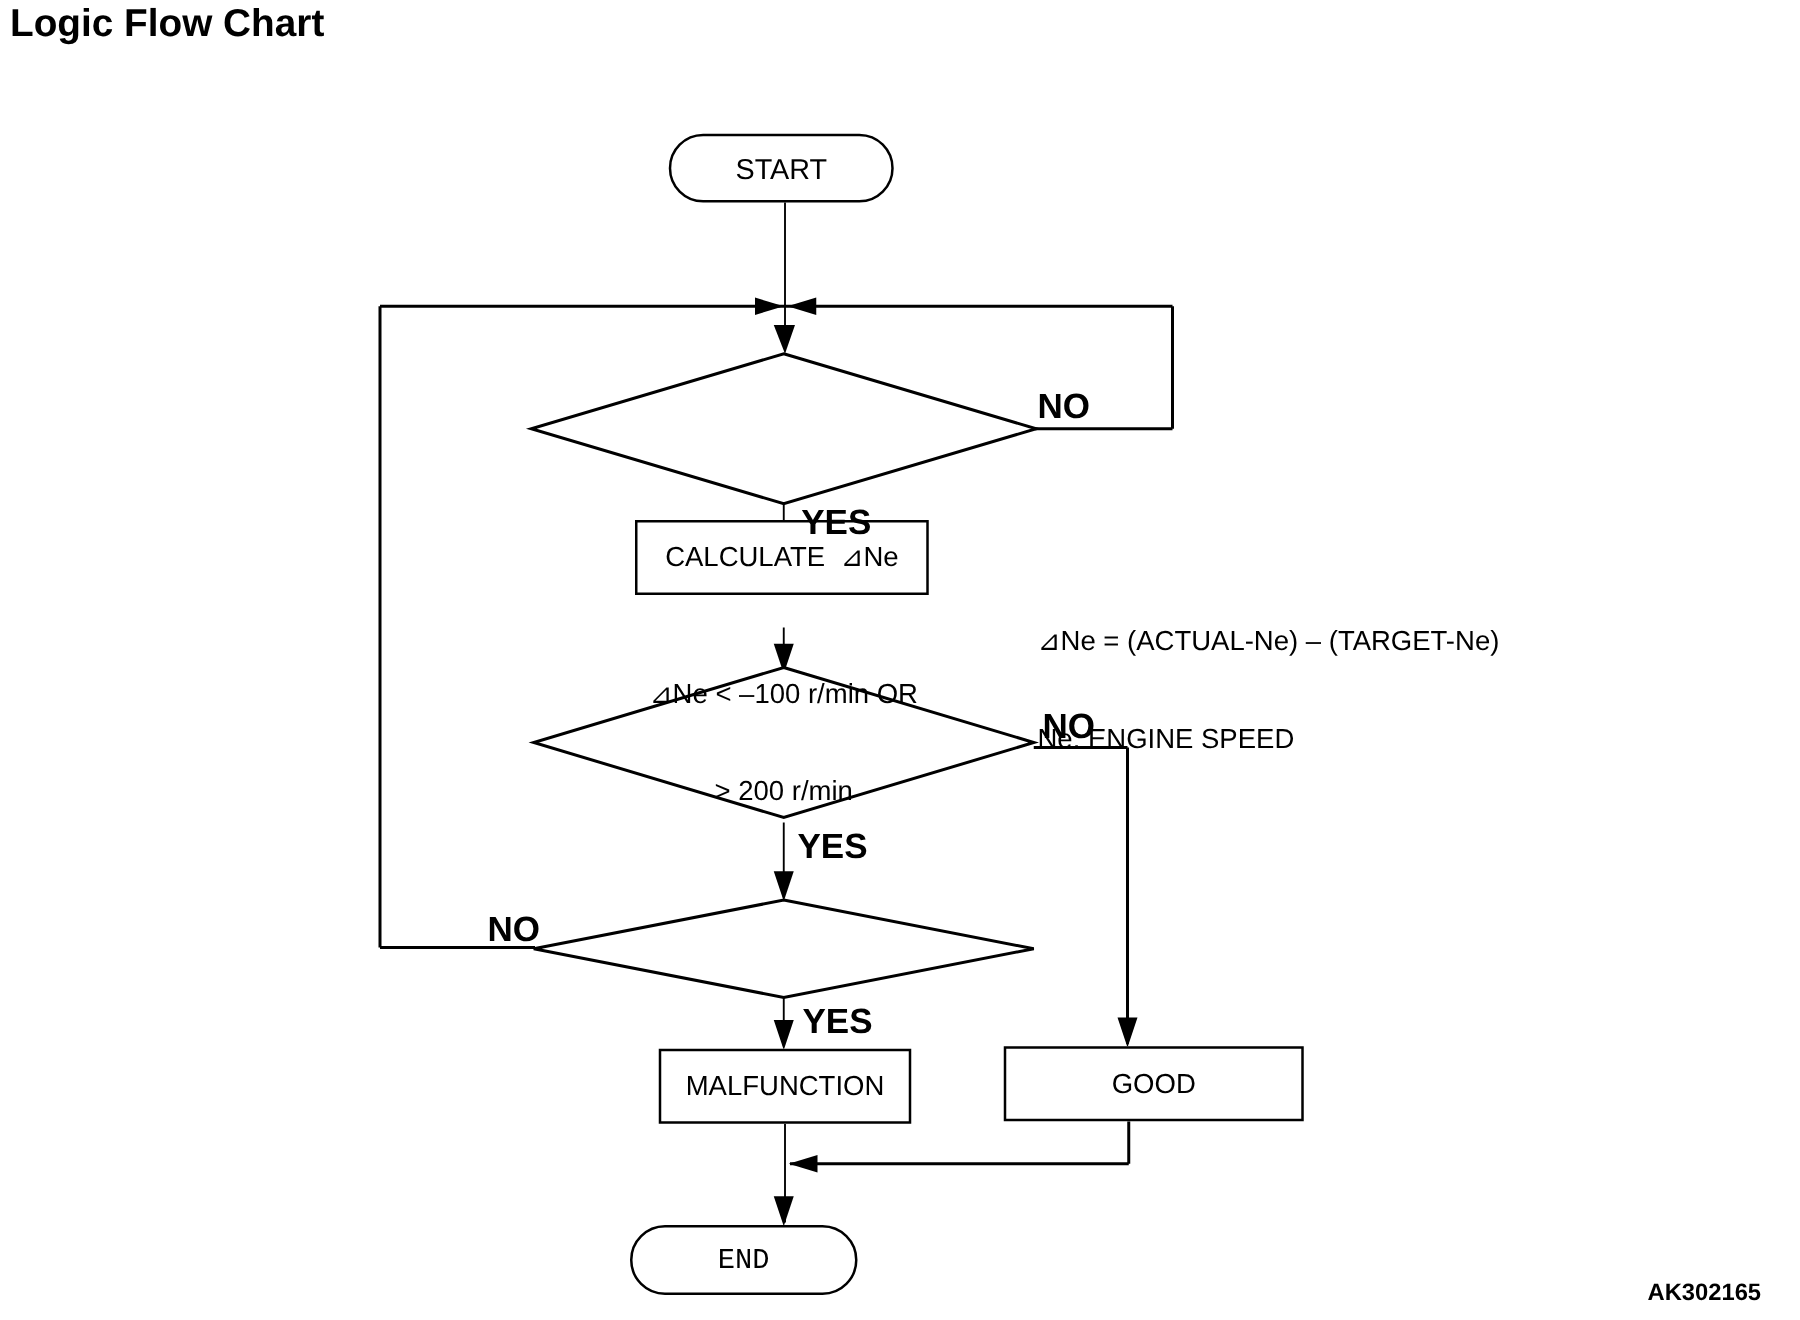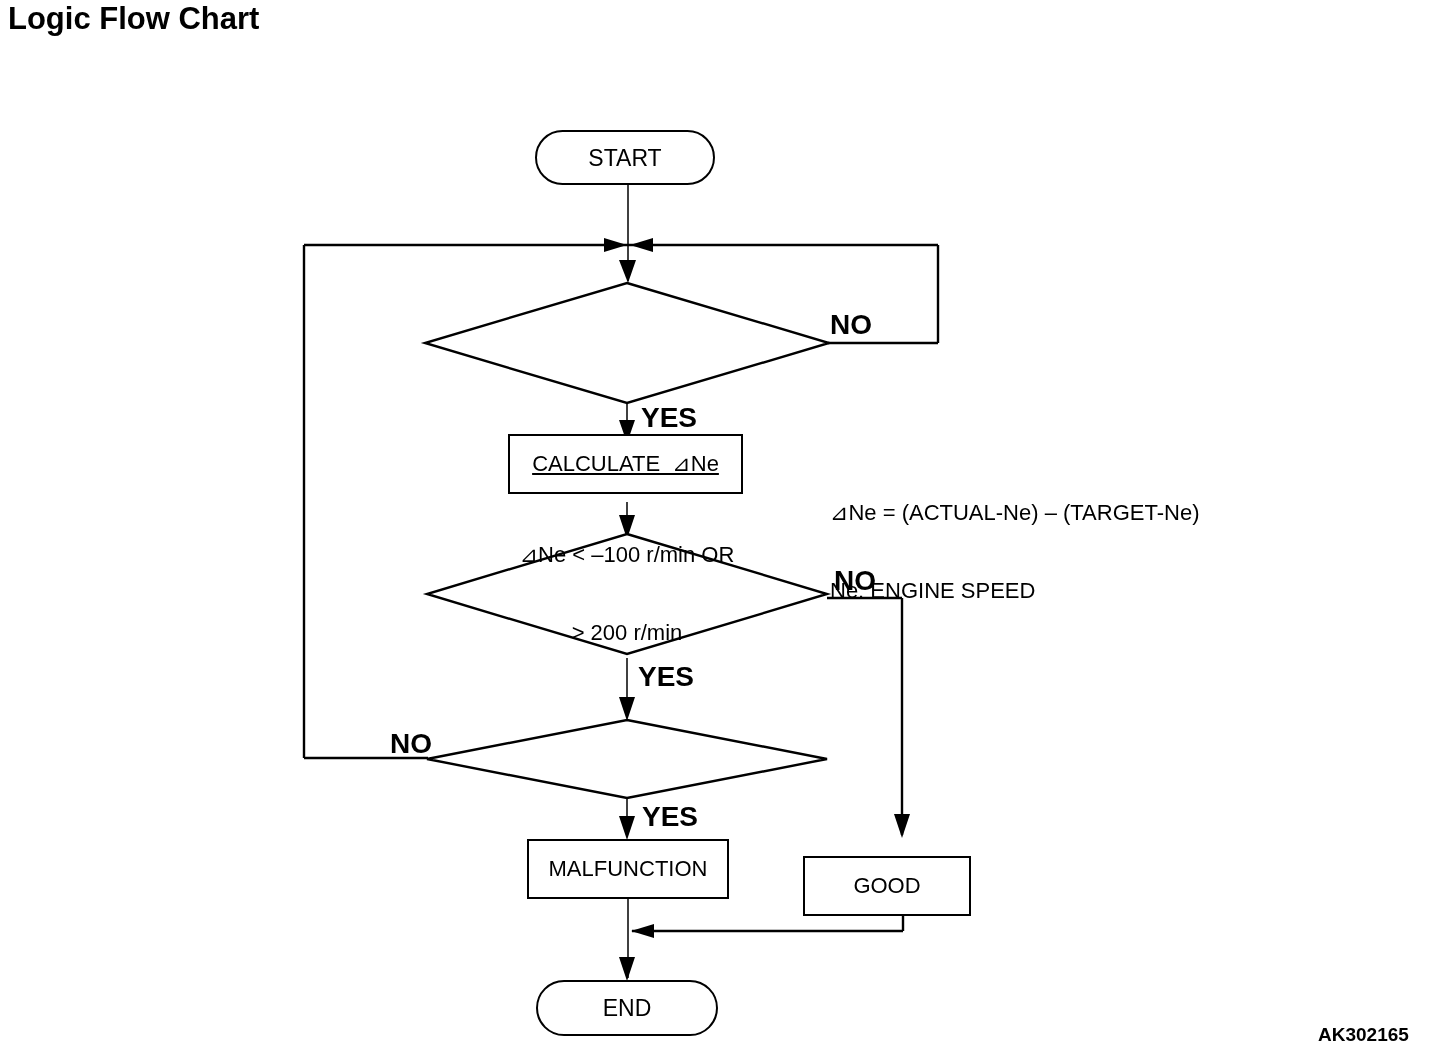--- a/index.html
+++ b/index.html
@@ -92,51 +92,51 @@
   <polygon points="619,260 636,260 628,283"></polygon>
   <polygon points="619,420 635,420 627,443"></polygon>
   <polygon points="619,515 635,515 627,539"></polygon>
   <polygon points="619,697 635,697 627,721"></polygon>
   <polygon points="619,816 635,816 627,840"></polygon>
   <polygon points="894,814 910,814 902,838"></polygon>
   <polygon points="654,924 654,938 631,931"></polygon>
   <polygon points="619,957 635,957 627,981"></polygon>
 </svg>
 
-<div class="node terminator" style="left:535px; top:107px; width:180px; height:55px;margin-top:23px;">START</div>
+<div class="node terminator" style="left:535px; top:107px; width:180px; height:55px;">START</div>
 
 <div class="node decision" style="left:425px; top:283px; width:404px; height:120px;">
   <svg width="404" height="120" viewBox="0 0 404 120">
     <polygon class="shape" points="202,0 404,60 202,120 0,60"></polygon>
   </svg>
 </div>
 
-<div class="node process" style="left:508px; top:434px; width:235px; height:60px;text-decoration:underline;">CALCULATE  ⊿Ne</div>
+<div class="node process" style="left:508px; top:416px; width:235px; height:60px;">CALCULATE  ⊿Ne</div>
 
 <div class="node decision" style="left:427px; top:534px; width:400px; height:120px;">
   <svg width="400" height="120" viewBox="0 0 400 120">
     <polygon class="shape" points="200,0 400,60 200,120 0,60"></polygon>
   </svg>
   <div class="dlabel">
     <div>⊿Ne &lt; –100 r/min OR</div>
     <div>&gt; 200 r/min</div>
   </div>
 </div>
 
 <div class="node decision" style="left:427px; top:720px; width:400px; height:78px;">
   <svg width="400" height="78" viewBox="0 0 400 78">
     <polygon class="shape" points="200,0 400,39 200,78 0,39"></polygon>
   </svg>
 </div>
 
 <div class="node process" style="left:527px; top:839px; width:202px; height:60px;text-align:right;">MALFUNCTION</div>
 
-<div class="node process" style="left:803px; top:856px; width:168px; height:60px;">GOOD</div>
+<div class="node process" style="left:803px; top:837px; width:240px; height:60px;">GOOD</div>
 
-<div class="node terminator" style="left:536px; top:980px; width:182px; height:56px;">END</div>
+<div class="node terminator" style="left:504px; top:980px; width:182px; height:56px;font-family:Liberation Mono, monospace;">END</div>
 
 <div class="edge-label" style="left:830px; top:309px;">NO</div>
 <div class="edge-label" style="left:641px; top:402px;">YES</div>
 <div class="edge-label" style="left:834px; top:565px;">NO</div>
 <div class="edge-label" style="left:638px; top:661px;">YES</div>
 <div class="edge-label" style="left:390px; top:728px;">NO</div>
 <div class="edge-label" style="left:642px; top:801px;">YES</div>
 
 <div class="note">
   <div>⊿Ne = (ACTUAL-Ne) – (TARGET-Ne)</div>

